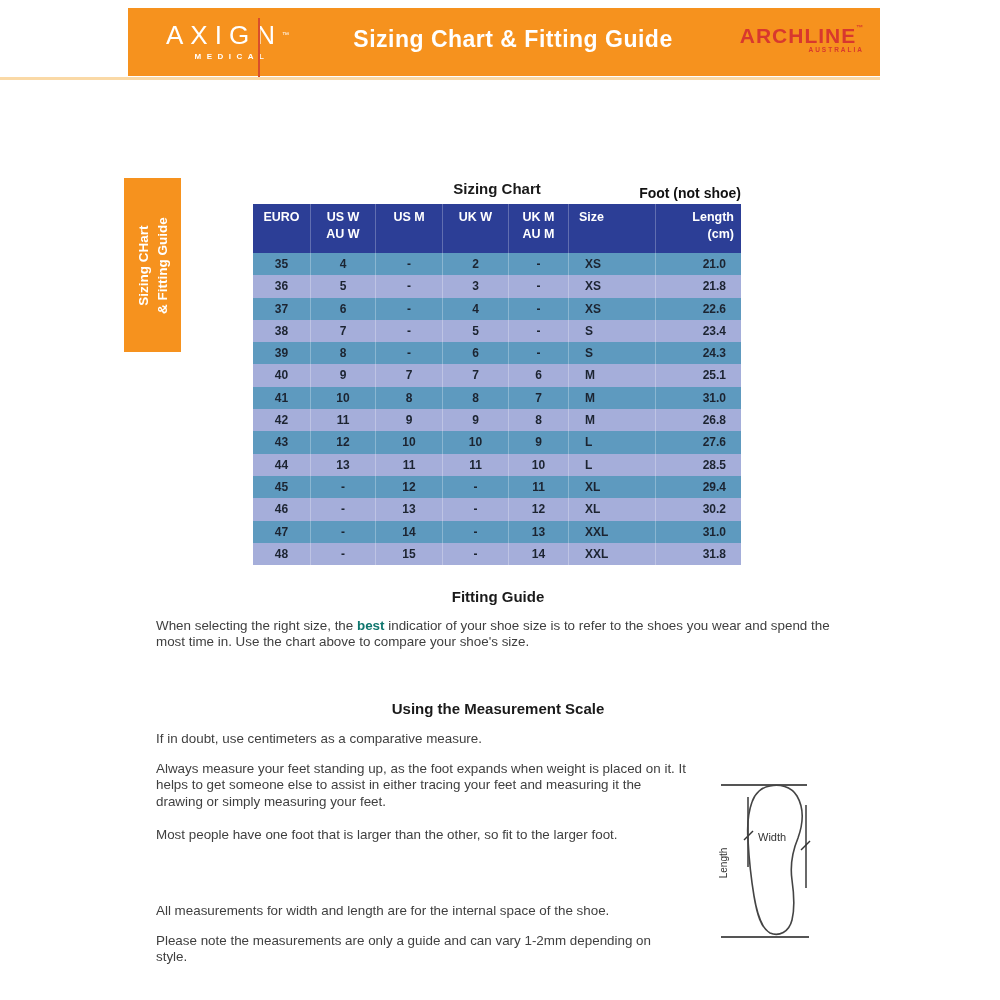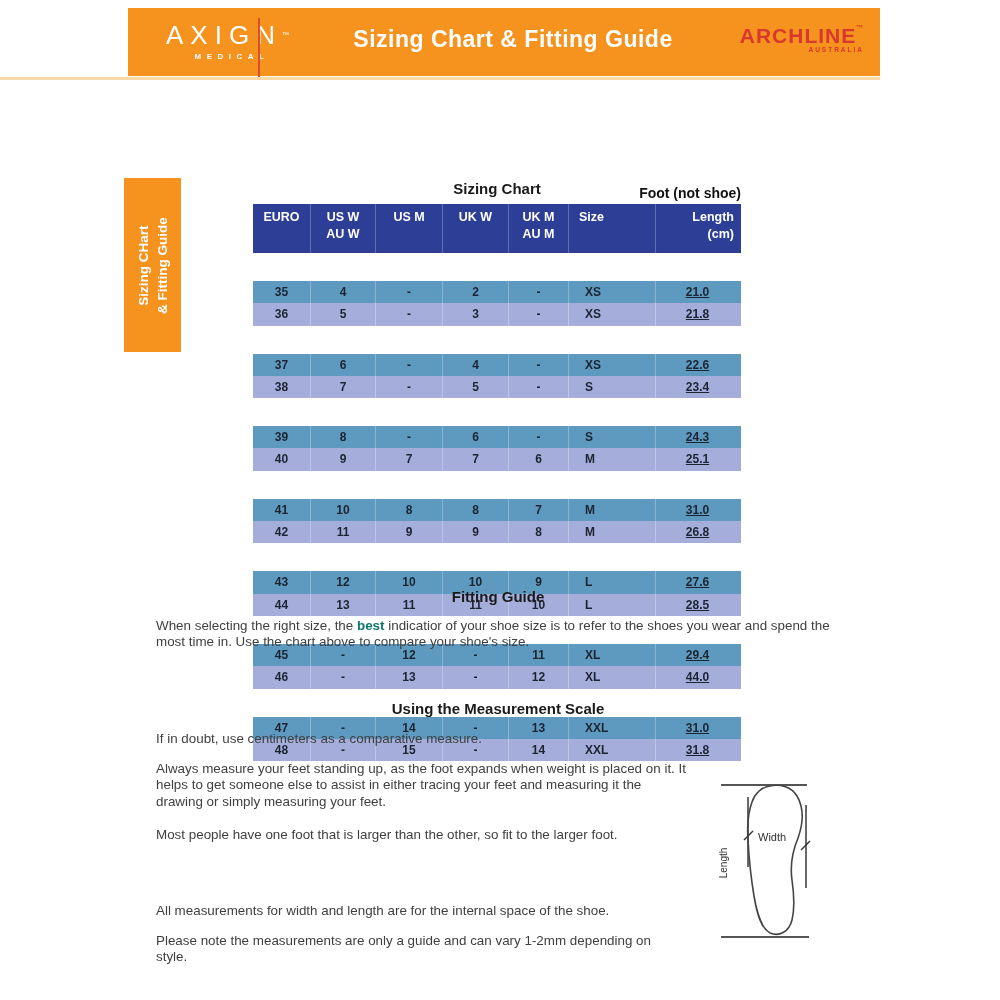--- a/index.html
+++ b/index.html
@@ -45,27 +45,27 @@
 
   .sizing-table{position:absolute;left:253px;top:204px;width:488px;}
   .tr,.thead-row{display:grid;grid-template-columns:57px 65px 67px 66px 60px 87px 86px;}
   .thead-row{background:var(--header-blue,#2C3E96);height:49px;}
   .th{color:#fff;font-size:12.5px;font-weight:700;line-height:1.35;padding-top:5px;
       text-align:center;border-left:1px solid rgba(255,255,255,.25);}
   .th:first-child{border-left:none;}
   .th.col5{text-align:left;padding-left:10px;}
   .th.col6{text-align:right;padding-right:7px;}
   .tr{height:22.3px;}
-  .tr.main{background:var(--row-steel,#5E9ABF);margin-top:28px;}
+  .tr.main{background:var(--row-steel,#5E9ABF);}
   .tr.alt{background:var(--row-lavender,#A5AEDA);}
   .td{font-size:12px;font-weight:700;color:#1c2431;text-align:center;
       line-height:22.3px;border-left:1px solid rgba(255,255,255,.28);}
   .td:first-child{border-left:none;}
   .td.col5{text-align:left;padding-left:16px;}
-  .td.col6{padding-right:2px;text-decoration:underline;}
+  .td.col6{text-align:right;padding-right:15px;}
 
   
   .sec-heading{position:absolute;left:156px;width:684px;text-align:center;
       font-size:15px;font-weight:700;color:#1a1a1a;}
   .body-p{position:absolute;left:156px;font-size:13.4px;line-height:16.3px;color:#3f3f3f;}
   .bold{font-weight:700;color:#0f766e;}
 
   
   .foot-diagram{position:absolute;left:710px;top:760px;width:145px;height:192px;}
   .foot-diagram svg{display:block;}
@@ -209,21 +209,21 @@
           <div class="td col5">XL</div>
           <div class="td col6">29.4</div>
         </div>
         <div class="tr alt">
           <div class="td col0">46</div>
           <div class="td col1">-</div>
           <div class="td col2">13</div>
           <div class="td col3">-</div>
           <div class="td col4">12</div>
           <div class="td col5">XL</div>
-          <div class="td col6">44.0</div>
+          <div class="td col6">30.2</div>
         </div>
         <div class="tr main">
           <div class="td col0">47</div>
           <div class="td col1">-</div>
           <div class="td col2">14</div>
           <div class="td col3">-</div>
           <div class="td col4">13</div>
           <div class="td col5">XXL</div>
           <div class="td col6">31.0</div>
         </div>

